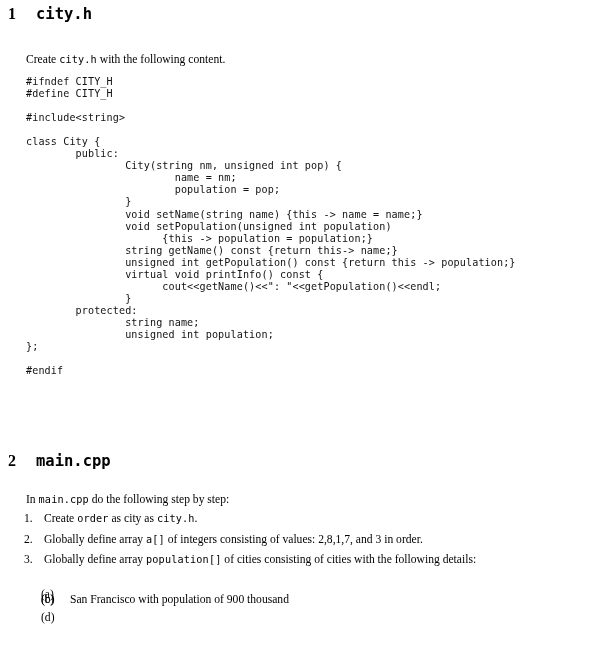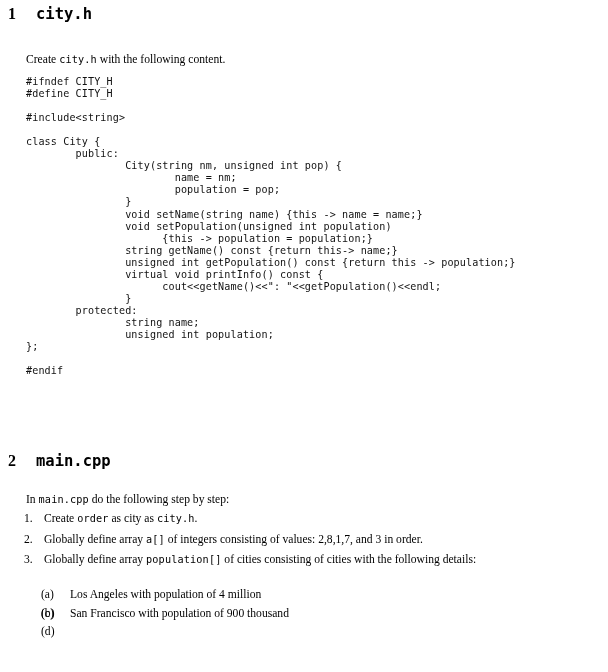--- a/index.html
+++ b/index.html
@@ -134,19 +134,19 @@
 
   <p style="position:absolute; left:8px; top:475px;" class="body-par"><span>In </span><span class="mono-inline">main.cpp</span><span> do the following step by step:</span></p>
 
   <ol style="position:absolute; left:14px; top:512px; width:580px;" class="enum-list" id="steps-list">
       <li class="enum-item"><span class="marker">1.</span><span>Create </span><span class="mono-inline">order</span><span> as city as </span><span class="mono-inline">city.h</span><span>.</span></li>
       <li class="enum-item"><span class="marker">2.</span><span>Globally define array </span><span class="mono-inline">a[]</span><span> of integers consisting of values: 2,8,1,7, and 3 in order.</span></li>
       <li class="enum-item"><span class="marker">3.</span><span>Globally define array </span><span class="mono-inline">population[]</span><span> of cities consisting of cities with the following details:</span></li>
     </ol>
 
   <ol style="position:absolute; left:14px; top:588px; width:560px;" class="sub-list" id="city-details-list">
-      <li class="sub-item"><span class="marker">(a)</span><span>Los Angeles with population of 4 million</span></li>
+      <li class="sub-item"><span class="marker">(a)</span></li>
       <li class="sub-item"><span class="marker">(b)</span></li>
       <li class="sub-item"><span class="marker">(c)</span><span>San Francisco with population of 900 thousand</span></li>
       <li class="sub-item"><span class="marker">(d)</span></li>
     </ol>
 
 </div>
 
 </body></html>

